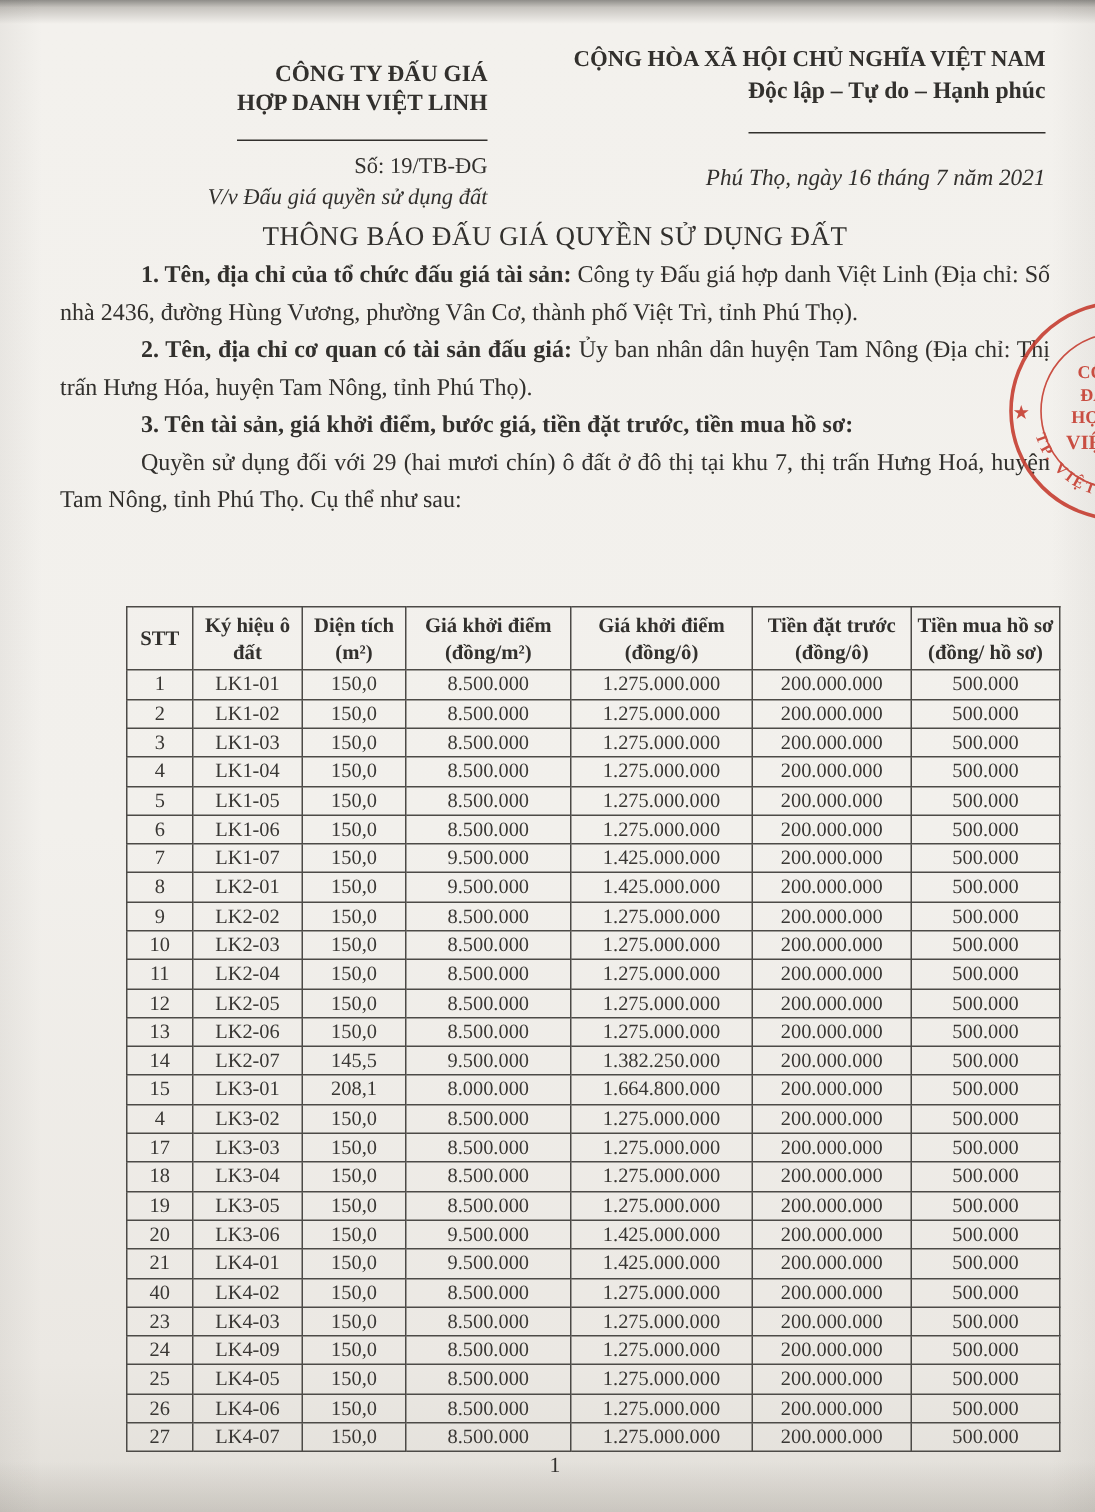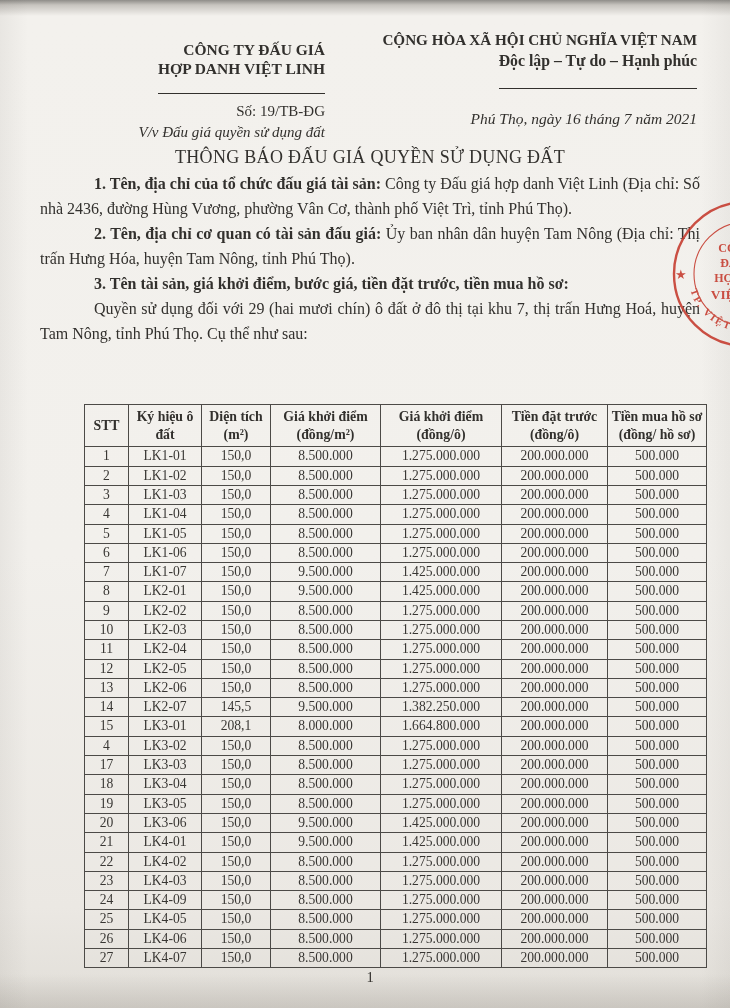--- a/index.html
+++ b/index.html
@@ -281,21 +281,21 @@
         <tr>
           <td>21</td>
           <td>LK4-01</td>
           <td>150,0</td>
           <td>9.500.000</td>
           <td>1.425.000.000</td>
           <td>200.000.000</td>
           <td>500.000</td>
         </tr>
         <tr>
-          <td>22</td>
+          <td>40</td>
           <td>LK4-02</td>
           <td>150,0</td>
           <td>8.500.000</td>
           <td>1.275.000.000</td>
           <td>200.000.000</td>
           <td>500.000</td>
         </tr>
         <tr>
           <td>23</td>
           <td>LK4-03</td>

